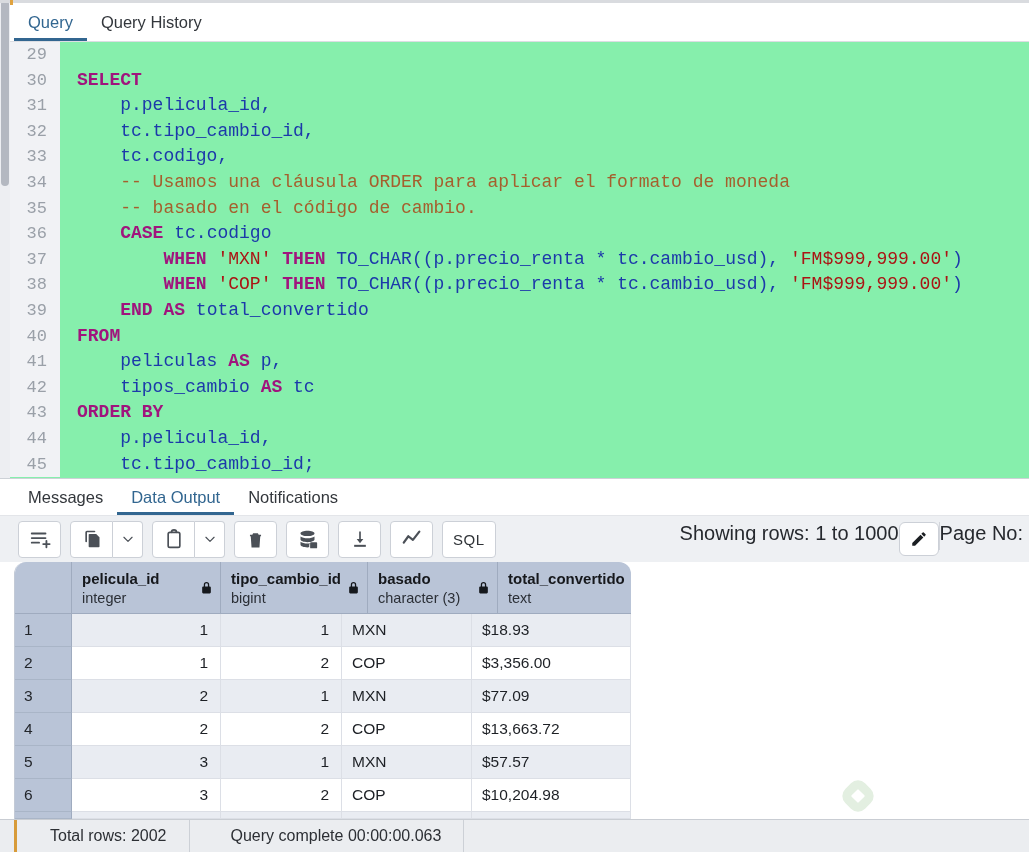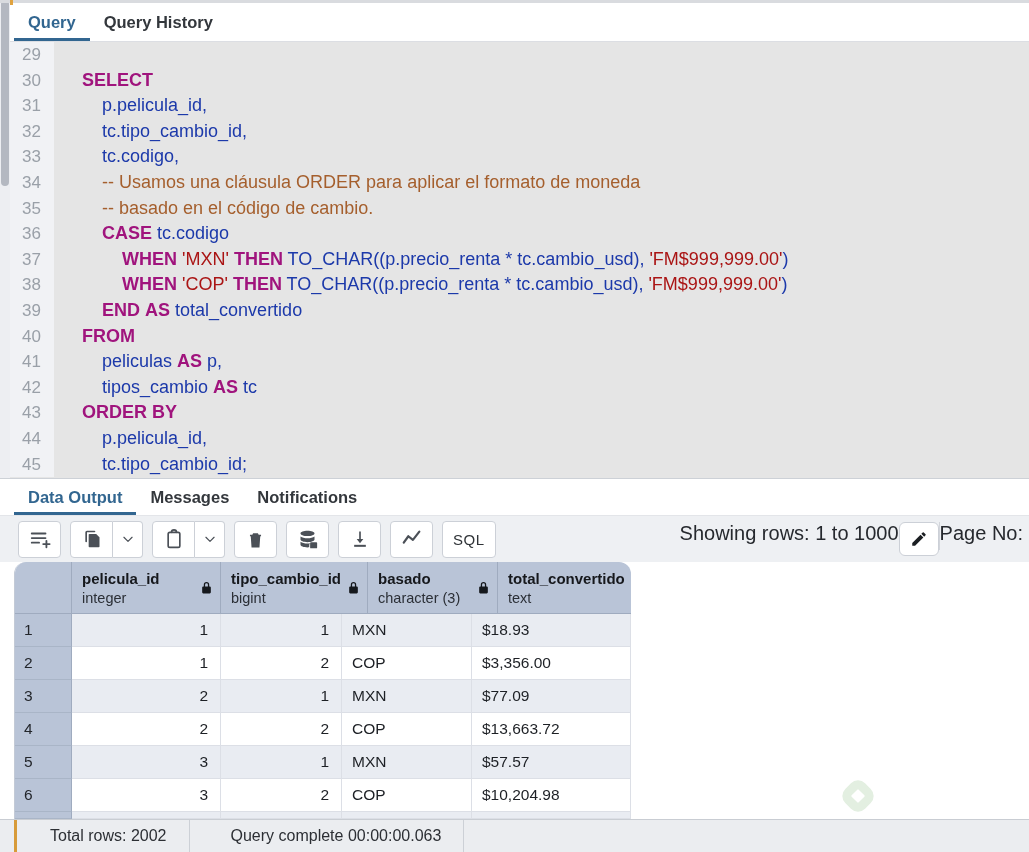--- a/index.html
+++ b/index.html
@@ -10,30 +10,30 @@
   .top-strip { position:absolute; top:0; left:0; right:0; height:3px; background:#d9dbdf; z-index:5; }
   .orange-tick { position:absolute; left:10px; top:0; width:3px; height:5px; background:#e0a23e; z-index:6; }
 
   
   .left-scrollbar { position:absolute; top:0; left:0; width:10px; height:478px; background:#edeef2; z-index:4; }
   .left-scrollbar .thumb { position:absolute; top:0; left:1px; width:8px; height:186px; background:#b4b8c1; border-radius:4px; }
 
   
   .tabbar-top { position:absolute; top:3px; left:10px; right:0; height:39px; background:#fff;
                 border-bottom:1px solid #dcdee3; display:flex; padding-left:4px; }
-  .tab { display:flex; align-items:center; padding:6px 14px; font-size:16.5px; color:#33373c; cursor:default;font-weight:bold; }
+  .tab { display:flex; align-items:center; padding:6px 14px; font-size:16.5px; color:#33373c; cursor:default; }
   .tab.active { color:#326690; box-shadow: inset 0 -3px 0 #326690; }
 
   
-  .editor { position:absolute; top:42px; left:4px; right:0; height:436px; background:#e5e5e5; overflow:hidden;
-            font-family:Liberation Sans, sans-serif; font-size:18px; line-height:25.6px; }
+  .editor { position:absolute; top:42px; left:10px; right:0; height:436px; background:#86efac; overflow:hidden;
+            font-family:Liberation Mono, monospace; font-size:18px; line-height:25.6px; }
   .cline { display:flex; white-space:pre; }
   .lnum { flex:0 0 50px; background:#f1f2f5; color:#9aa0a8; text-align:right;
           padding-right:13px; font-size:17px; }
-  .lcode { padding-left:28px; color:#1c39aa; }
+  .lcode { padding-left:17px; color:#1c39aa; }
   .sk { color:#a0147d; font-weight:bold; }
   .sc { color:#1c39aa; }
   .sm { color:#a55f2d; }
   .ss { color:#aa1414; }
 
   .output-tabbar { position:absolute; top:478px; left:0; right:0; height:37px; background:#fff;
                    border-top:1px solid #cdd1d7; display:flex; padding-left:14px; }
 
   
   .toolbar { position:absolute; top:515px; left:0; right:0; height:47px; background:#eef0f3;
@@ -122,25 +122,25 @@
       <div class="cline"><span class="lnum">39</span><span class="lcode"><span class="sc">    </span><span class="sk">END</span><span class="sc"> </span><span class="sk">AS</span><span class="sc"> total_convertido</span></span></div>
       <div class="cline"><span class="lnum">40</span><span class="lcode"><span class="sk">FROM</span></span></div>
       <div class="cline"><span class="lnum">41</span><span class="lcode"><span class="sc">    peliculas </span><span class="sk">AS</span><span class="sc"> p,</span></span></div>
       <div class="cline"><span class="lnum">42</span><span class="lcode"><span class="sc">    tipos_cambio </span><span class="sk">AS</span><span class="sc"> tc</span></span></div>
       <div class="cline"><span class="lnum">43</span><span class="lcode"><span class="sk">ORDER BY</span></span></div>
       <div class="cline"><span class="lnum">44</span><span class="lcode"><span class="sc">    p.pelicula_id,</span></span></div>
       <div class="cline"><span class="lnum">45</span><span class="lcode"><span class="sc">    tc.tipo_cambio_id;</span></span></div>
     </div>
 
   <div class="output-tabbar">
+    <div class="tab">
+      <span>Messages</span>
+    </div>
     <div class="tab active">
       <span>Data Output</span>
-    </div>
-    <div class="tab">
-      <span>Messages</span>
     </div>
     <div class="tab">
       <span>Notifications</span>
     </div>
   </div>
 
   <div class="toolbar">
     <div class="btn-group">
       <div class="btn">
         <svg class="icon" width="22" height="22" viewBox="0 0 24 24">

